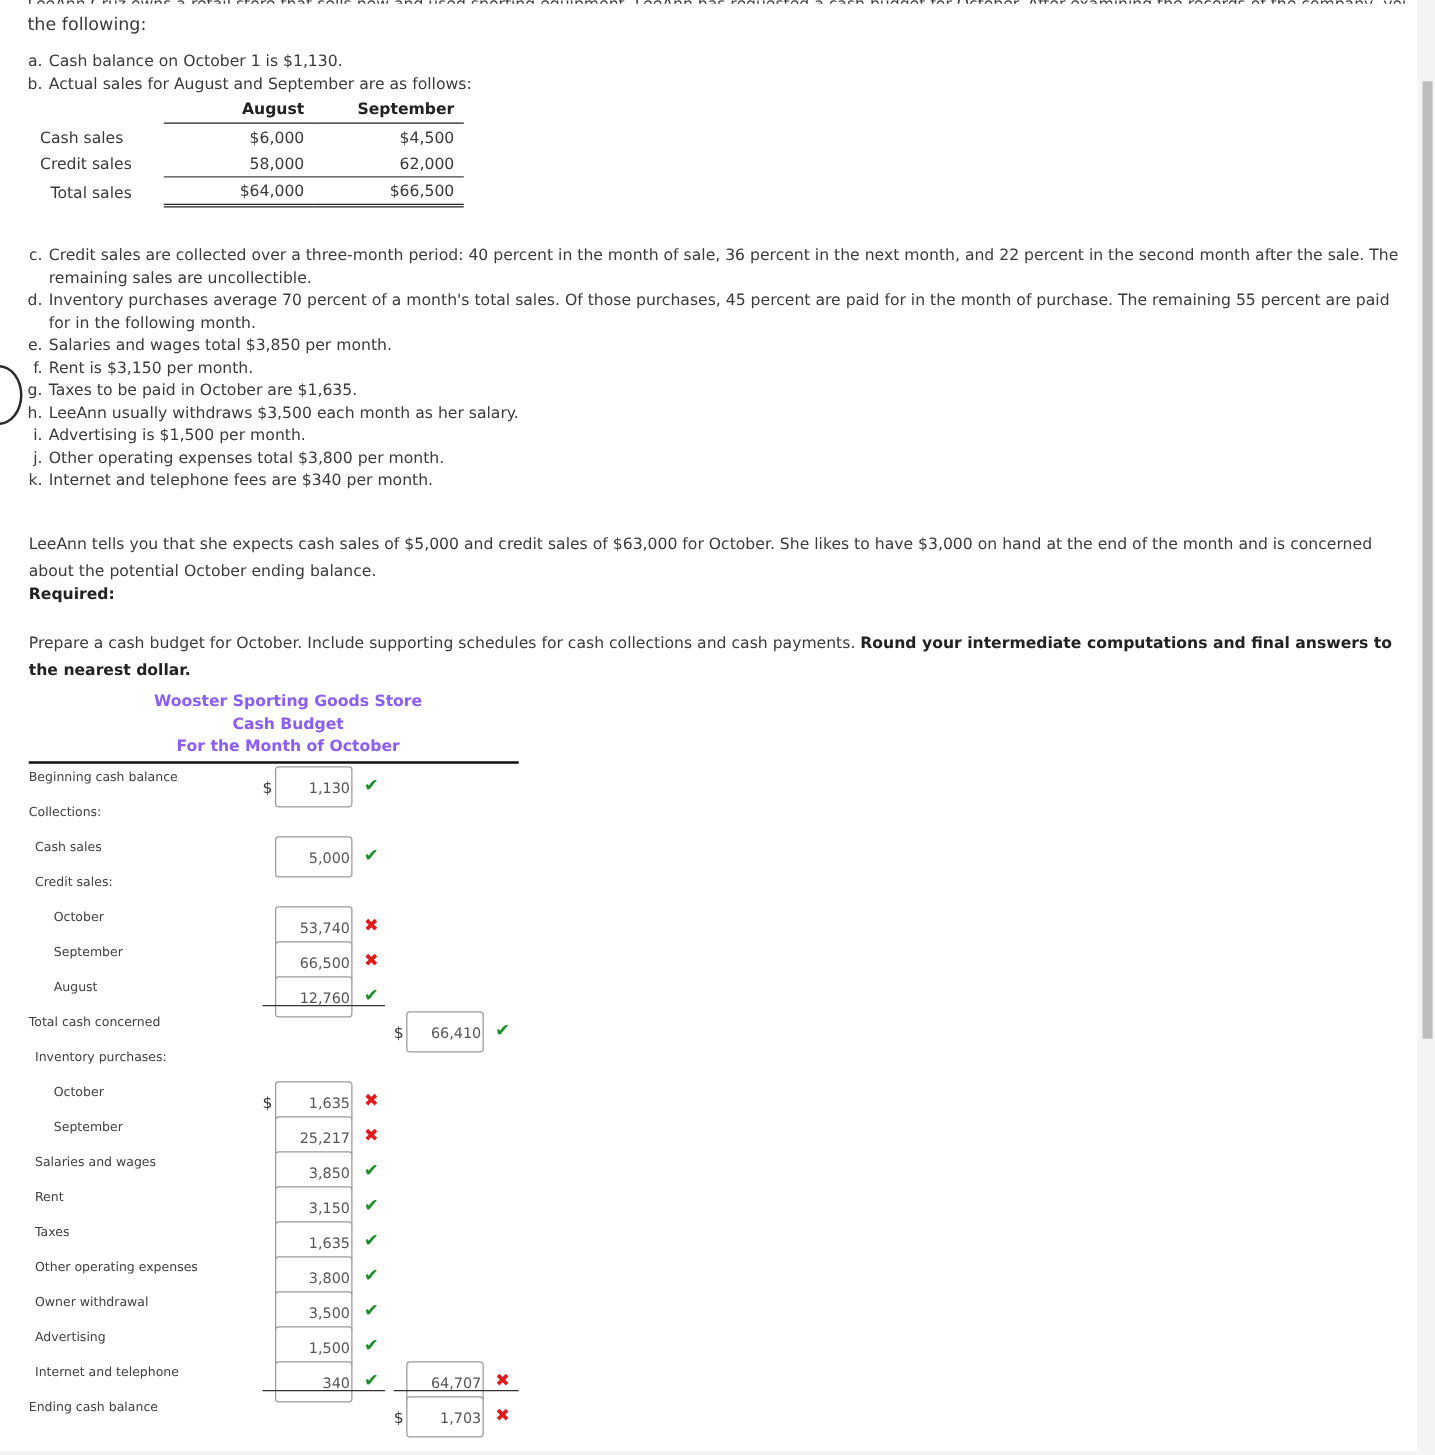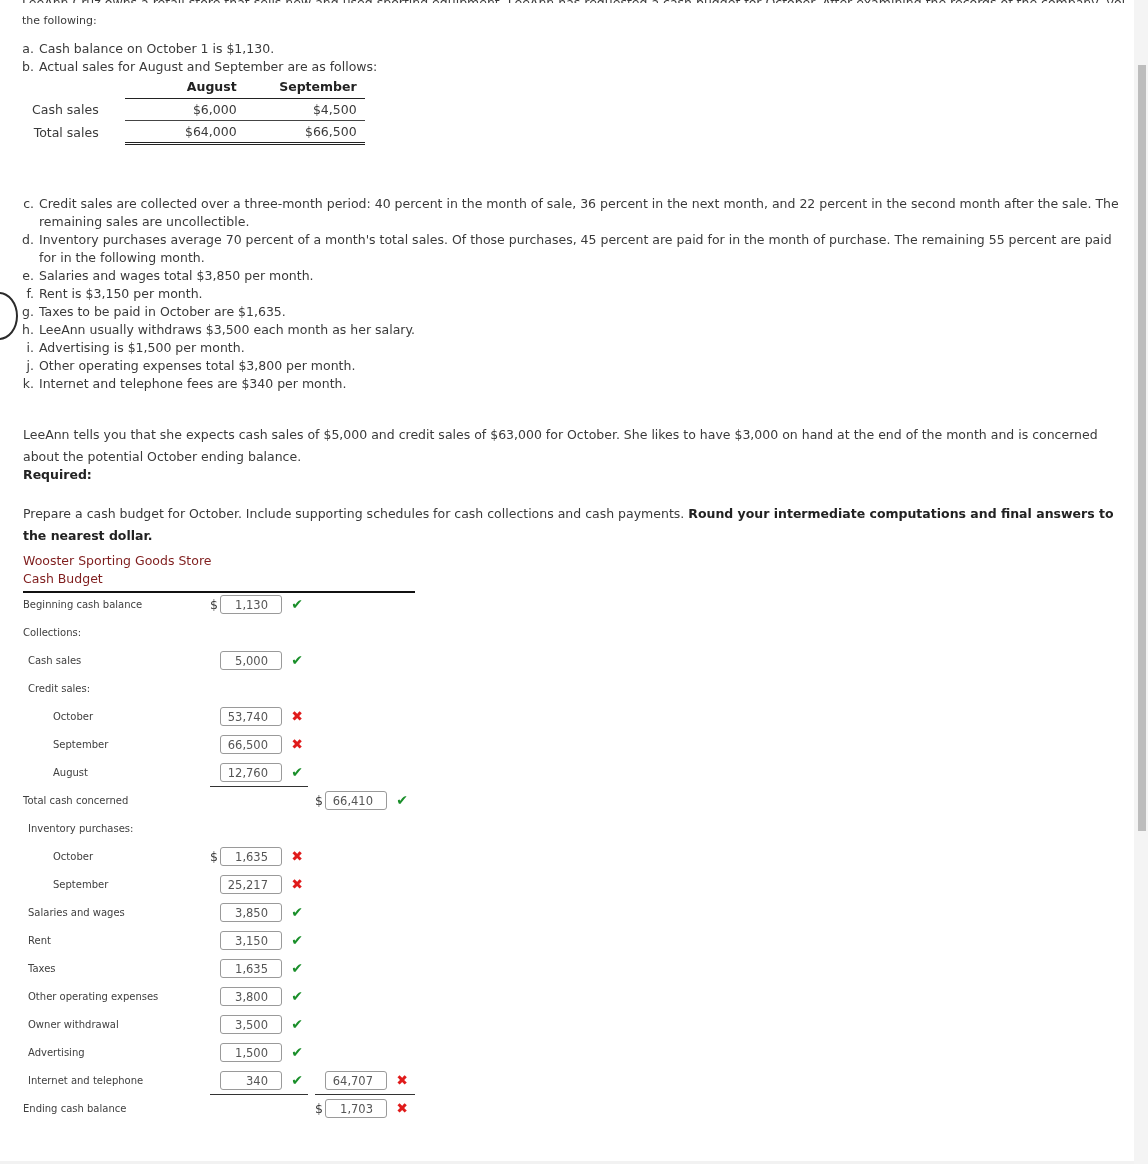--- a/index.html
+++ b/index.html
@@ -33,21 +33,21 @@
     overflow: hidden;
     font-size: 12.5px;
     line-height: 17px;
     color: #3a3a3a;
     white-space: nowrap;
   }
   .intro-cont {
     position: absolute;
     left: 22px;
     top: 12px;
-    font-size: 11px;
+    font-size: 14px;
     line-height: 17px;
     text-align: center;
   }
 
   .lettered {
     position: absolute;
     left: 22px;
     top: 40px;
     width: 1110px;
   }
@@ -103,24 +103,24 @@
   .strongtxt { font-weight: bold; color: #222; }
 
   
   .budget {
     position: absolute;
     left: 0;
     top: 552px;
     width: 470px;
   }
   .budget-title {
-    text-align: left;
-    font-weight: normal;
-    font-size: 12.5px;
-    color: #7f1d1d;
+    text-align: center;
+    font-weight: bold;
+    font-size: 12.5px;
+    color: #8b5cf6;
     line-height: 18px;
     width: 415px;
     margin-left: 23px;
   }
   .budget-headrule {
     margin-left: 23px;
     width: 392px;
     border-top: 2px solid #111;
     margin-top: 3px;
   }
@@ -131,48 +131,48 @@
   .blabel {
     position: absolute;
     left: 0;
     top: 6px;
     font-size: 10px;
     color: #404040;
     white-space: nowrap;
   }
   .ind0 { left: 23px; }
   .ind1 { left: 28px; }
-  .ind2 { left: 53px; }
+  .ind2 { left: 43px; }
 
   .cell {
     position: absolute;
     top: 2px;
     display: flex;
     align-items: center;
   }
   .col1 { left: 210px; }
   .col2 { left: 315px; }
 
   .dollar {
     font-size: 12.5px;
     color: #3a3a3a;
     width: 10px;
     text-align: left;
     display: inline-block;
   }
   .dollar.blank { visibility: hidden; }
   .ansbox {
     width: 62px;
-    height: 19px;
+    height: 33px;
     border: 1px solid #9a9a9a;
     border-radius: 3px;
     background: #fff;
     box-sizing: border-box;
     text-align: right;
-    padding: 0 13px 0 2px;
+    padding: 0 1px 0 2px;
     font-family: "DejaVu Sans", "Liberation Sans", sans-serif;
     font-size: 11.5px;
     color: #555;
     line-height: 17px;
     outline: none;
   }
   .mark {
     display: inline-block;
     width: 16px;
     margin-left: 7px;
@@ -249,20 +249,25 @@
         <tr>
       <th class="lbl"></th>
       <th class="num">August</th>
       <th class="num">September</th>
     </tr>
     <tr class="rule-top">
       <td class="lbl">Cash sales</td>
       <td class="num">$6,000</td>
       <td class="num">$4,500</td>
     </tr>
+    <tr>
+      <td class="lbl">Credit sales</td>
+      <td class="num">58,000</td>
+      <td class="num">62,000</td>
+    </tr>
     <tr class="rule-above rule-dbl">
       <td class="lbl indent">Total sales</td>
       <td class="num">$64,000</td>
       <td class="num">$66,500</td>
     </tr>
   </tbody>
     </table>
 
   <div class="lettered" style="top:195px;">
     <div class="li-row">
@@ -307,20 +312,21 @@
 
   <div class="para strongtxt" style="top:464px;">Required:</div>
 
   <div class="para" style="top:503px;">
     <span>Prepare a cash budget for October. Include supporting schedules for cash collections and cash payments. </span><span class="strongtxt">Round your intermediate computations and final answers to the nearest dollar.</span>
   </div>
 
   <div class="budget">
     <div class="budget-title">Wooster Sporting Goods Store</div>
     <div class="budget-title">Cash Budget</div>
+    <div class="budget-title">For the Month of October</div>
     <div class="budget-headrule"></div>
     <div id="budget-rows">
         <div class="brow">
           <div class="blabel ind0">Beginning cash balance</div>
           <div class="cell col1">
             <span class="dollar">$</span>
             <input type="text" class="ansbox" value="1,130" style="">
             <span class="mark ok">✔</span>
           </div>
         </div>

